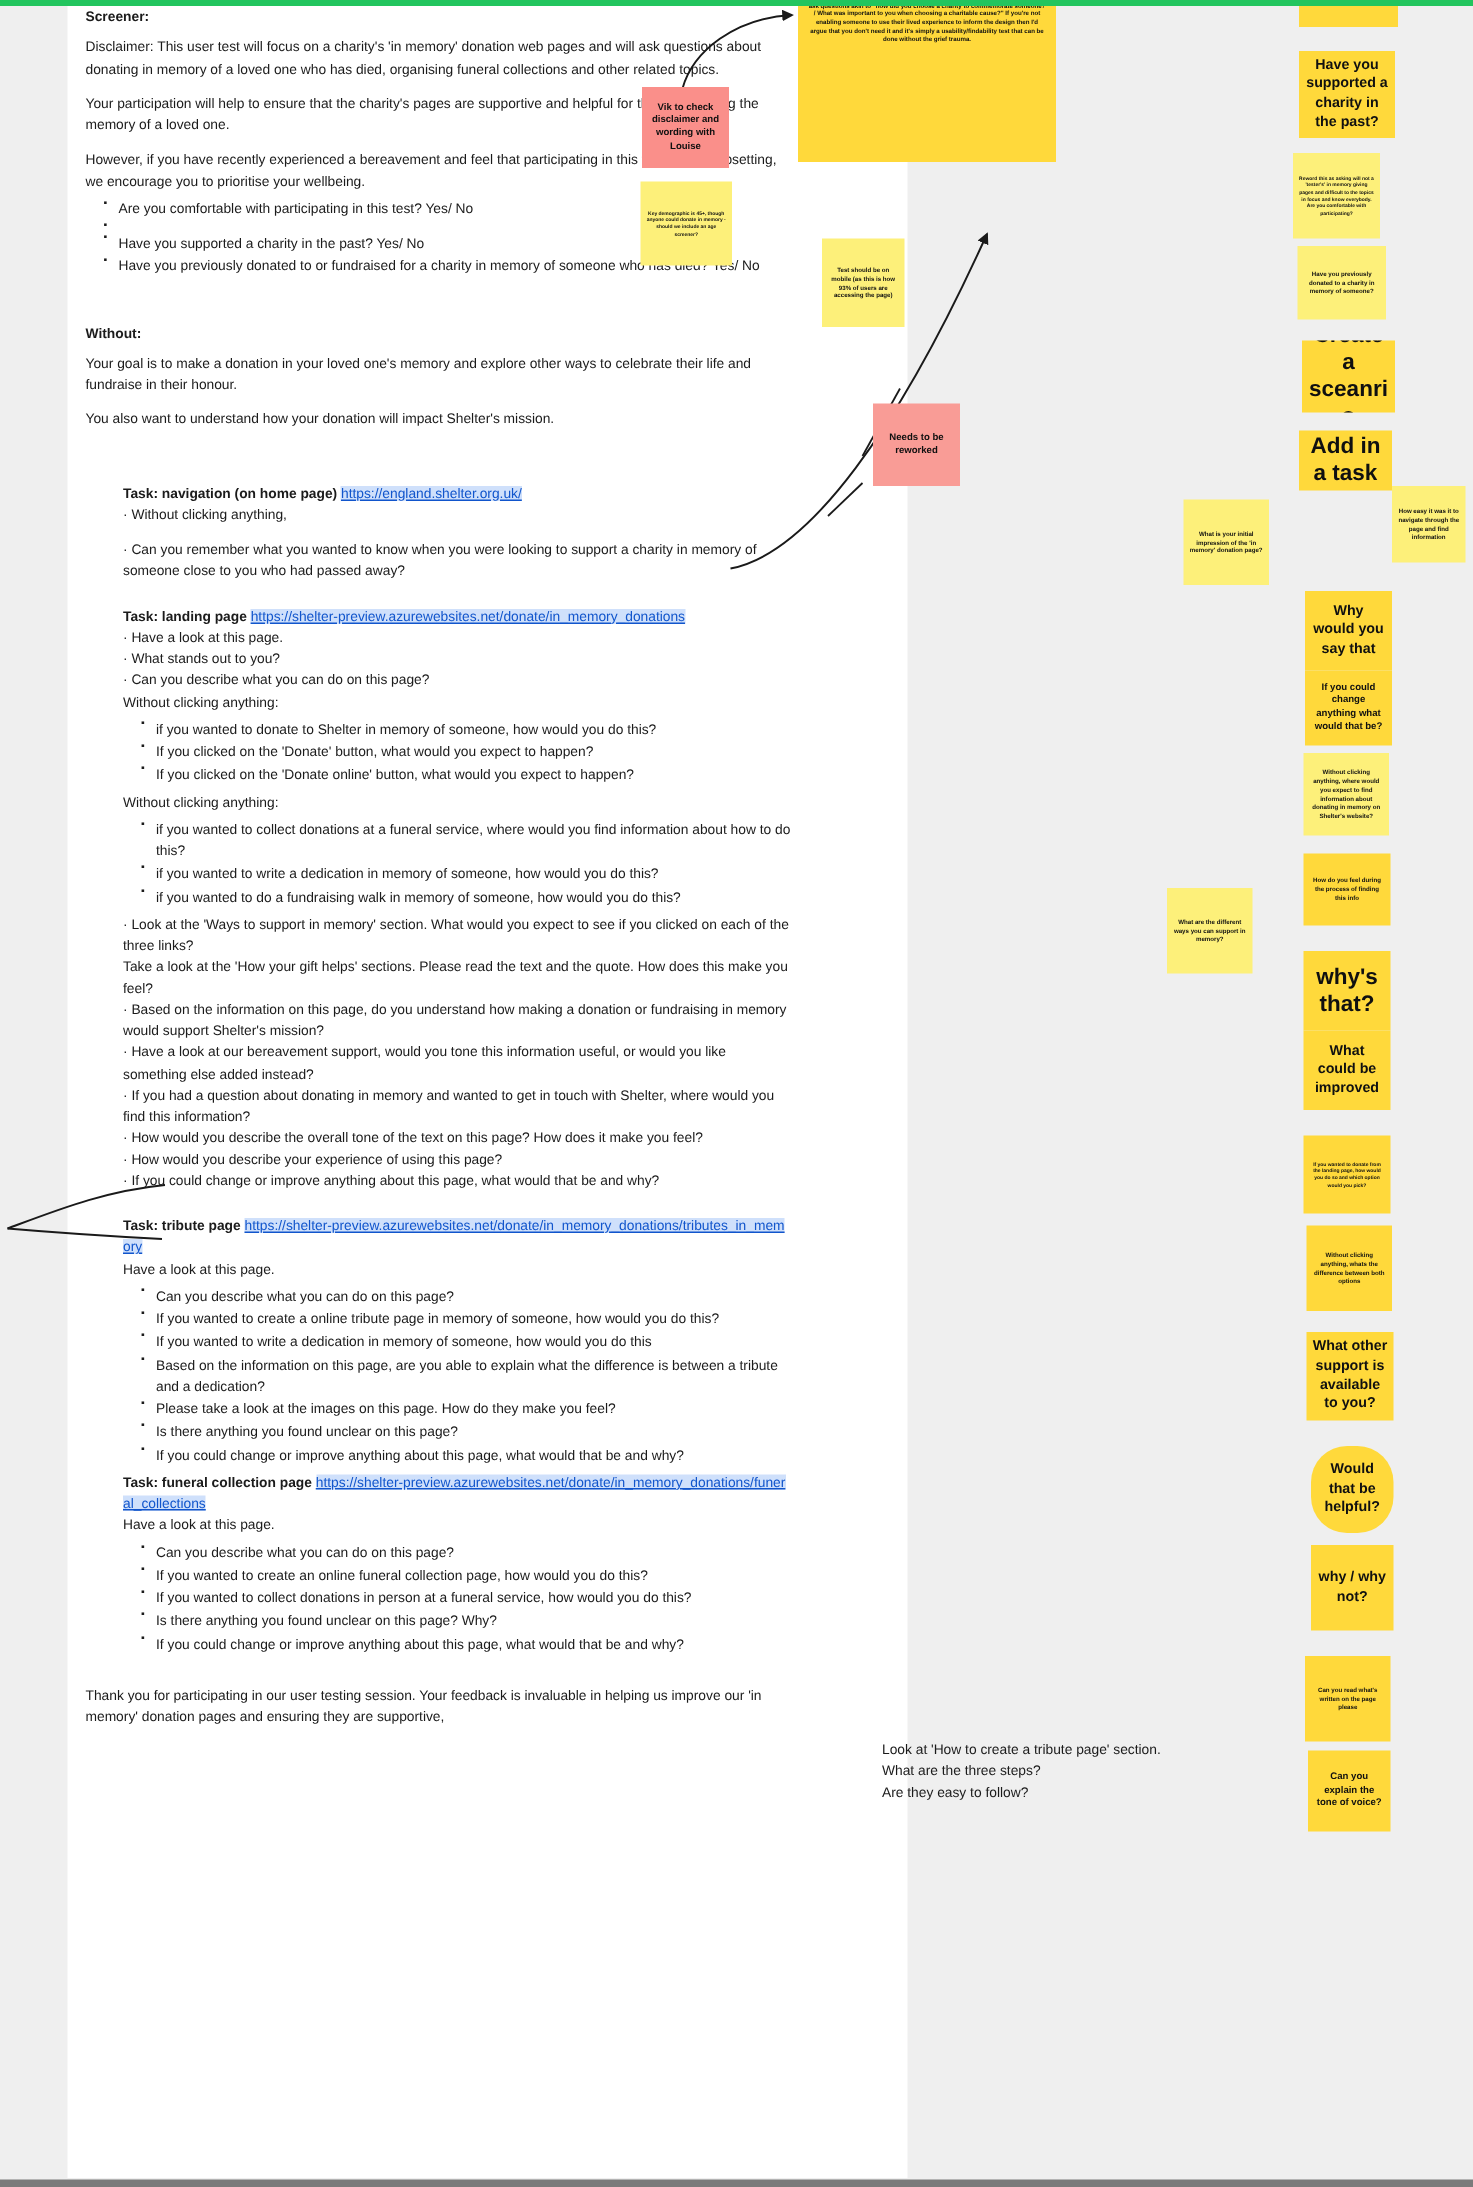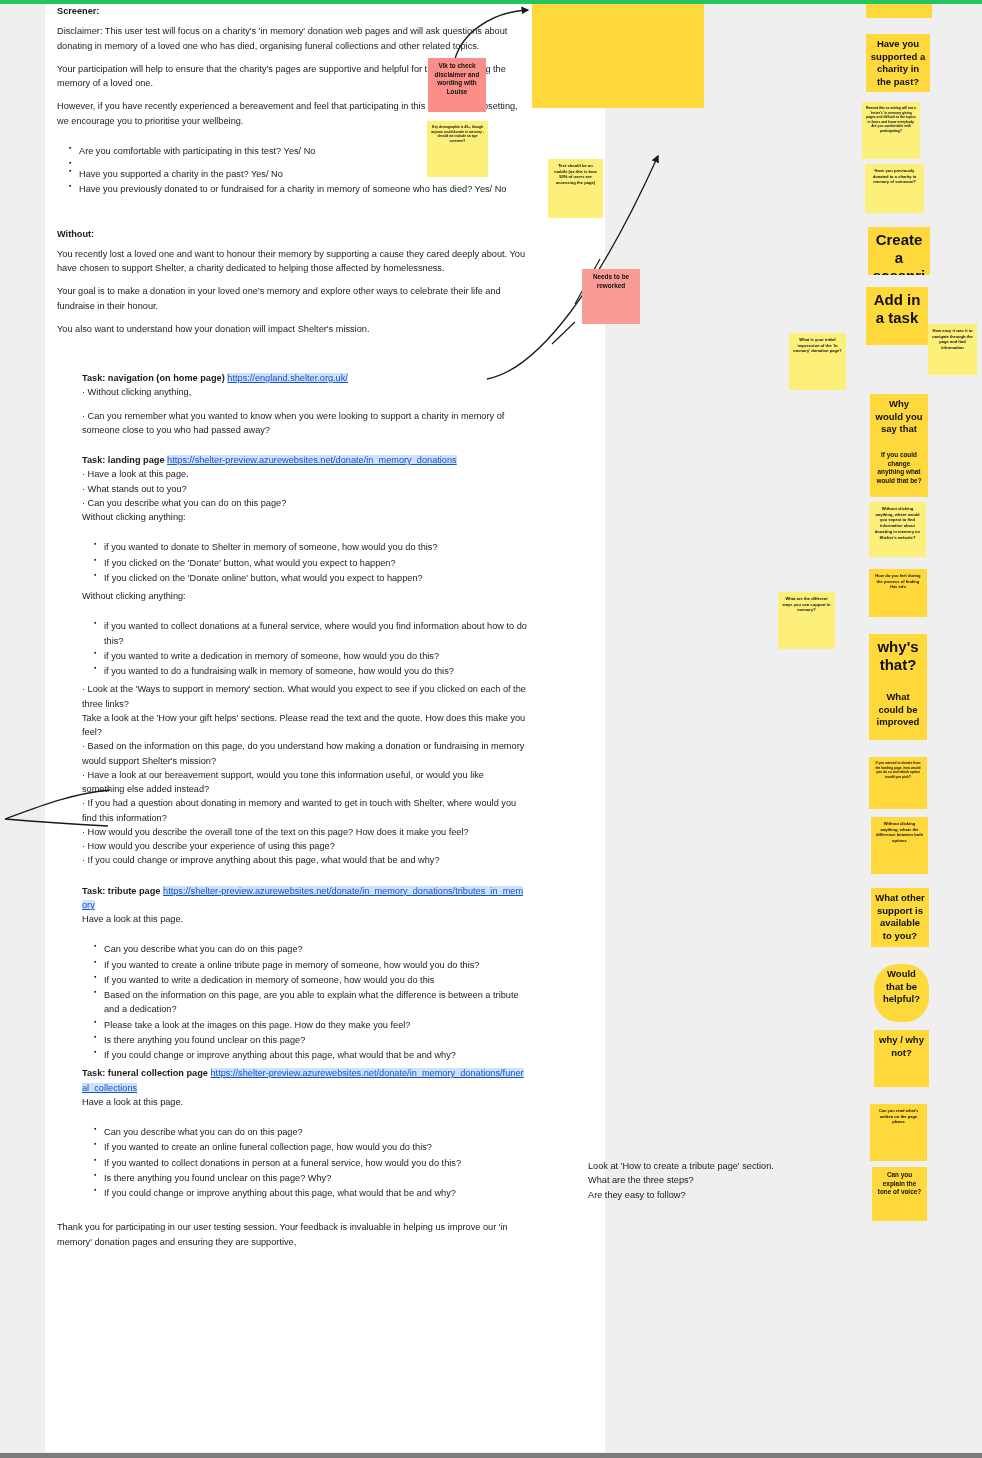--- a/index.html
+++ b/index.html
@@ -41,21 +41,21 @@
   .doc-h {
     font-weight: bold;
     font-size: 9.2px;
     margin: 0 0 6px 0;
   }
   .doc-p {
     margin: 0 0 9px 0;
   }
   .doc-p.tight { margin-bottom: 2px; }
   ul.doc-ul {
-    margin: 16px 0 4px 0;
+    margin: 4px 0 4px 0;
     padding-left: 22px;
     list-style: none;
   }
   ul.doc-ul > li {
     position: relative;
     margin-bottom: 1px;
     padding-left: 0px;
   }
   ul.doc-ul > li:before {
     content: "\25AA";
@@ -82,20 +82,21 @@
 
   
   .note {
     position: absolute;
     box-sizing: border-box;
     padding: 4px 4px;
     color: #101010;
     text-align: center;
     overflow: hidden;
     display: flex;
+    align-items: center;
     justify-content: center;
     line-height: 1.32;
     word-wrap: break-word;
   }
   .note span { display: block; width: 100%; }
   .note.yellow { background: #ffd93b; }
   .note.yellow-pale { background: #fdf07a; }
   .note.pink { background: #fa8f8a; }
   .note.pink-light { background: #f99c96; }
   .note.bigtext { font-size: 15px; font-weight: 600; line-height: 1.2; }
@@ -134,21 +135,20 @@
       <ul class="doc-ul">
         <li>Are you comfortable with participating in this test? Yes/ No</li>
         <li style="height:7px"></li>
         <li class="bold">Have you supported a charity in the past? Yes/ No</li>
         <li>Have you previously donated to or fundraised for a charity in memory of someone who has died? Yes/ No</li>
       </ul>
 
       <div class="spacer-lg"></div>
 
       <div class="doc-h">Without:</div>
-      <div class="doc-p">You recently lost a loved one and want to honour their memory by supporting a cause they cared deeply about. You have chosen to support Shelter, a charity dedicated to helping those affected by homelessness.</div>
       <div class="doc-p">Your goal is to make a donation in your loved one's memory and explore other ways to celebrate their life and fundraise in their honour.</div>
       <div class="doc-p">You also want to understand how your donation will impact Shelter's mission.</div>
 
       <div class="spacer-lg"></div>
 
       <div class="task-block">
         <div>
           <span class="task-title">Task: navigation (on home page)</span>
           <span class="doclink">https://england.shelter.org.uk/</span>
         </div>
@@ -284,21 +284,21 @@
       </div>
       <div class="note yellow-pale microtext" style="left: 862px; top: 98px; width: 58px; height: 57px;">
         <span>Reword this as asking will not a 'tester's' in memory giving pages and difficult to the topics in focus and know everybody. Are you comfortable with participating?</span>
       </div>
       <div class="note yellow-pale tinytext" style="left: 865px; top: 160px; width: 59px; height: 49px;">
         <span>Have you previously donated to a charity in memory of someone?</span>
       </div>
       <div class="note yellow bigtext" style="left: 868px; top: 223px; width: 62px; height: 48px;">
         <span>Create a sceanrio</span>
       </div>
-      <div class="note yellow bigtext" style="left: 866px; top: 283px; width: 62px; height: 58px;">
+      <div class="note yellow bigtext" style="left: 866px; top: 283px; width: 62px; height: 40px;">
         <span>Add in a task</span>
       </div>
       <div class="note yellow-pale tinytext" style="left: 928px; top: 320px; width: 49px; height: 51px;">
         <span>How easy it was it to navigate through the page and find information</span>
       </div>
       <div class="note yellow medtext" style="left: 870px; top: 390px; width: 58px; height: 53px;">
         <span>Why would you say that</span>
       </div>
       <div class="note yellow smalltext" style="left: 870px; top: 443px; width: 58px; height: 50px;">
         <span>If you could change anything what would that be?</span>

